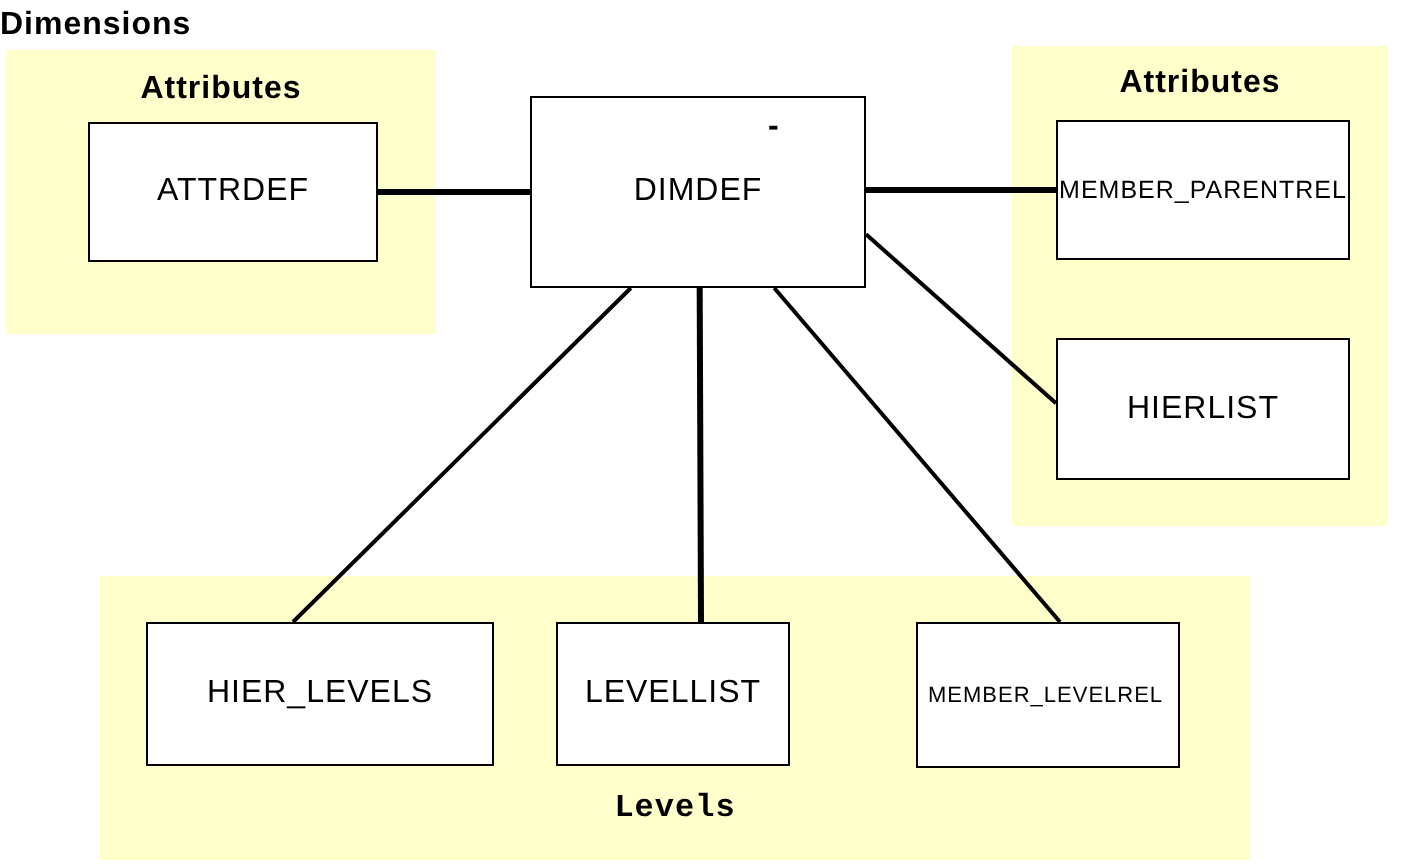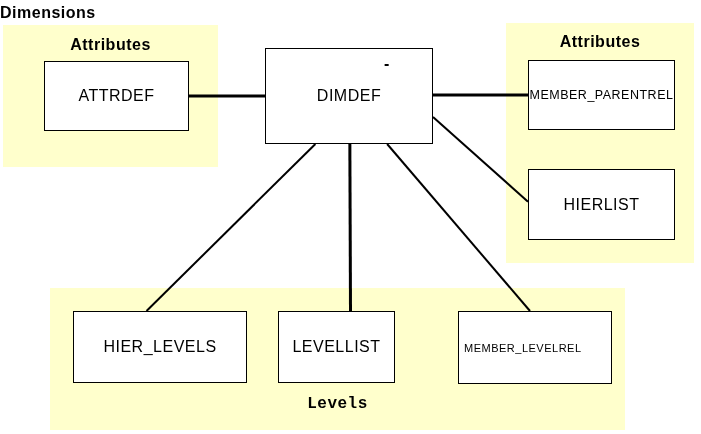--- a/index.html
+++ b/index.html
@@ -67,21 +67,21 @@
     font-size: 16px;
     letter-spacing: 0.5px;
     white-space: nowrap;
   }
   .node-attrdef          { left: 44px;  top: 61px;  width: 145px; height: 70px; }
   .node-dimdef           { left: 265px; top: 48px;  width: 168px; height: 96px; }
   .node-member_parentrel { left: 528px; top: 60px;  width: 147px; height: 70px; font-size: 12.5px; letter-spacing: 0.5px; }
   .node-hierlist         { left: 528px; top: 169px; width: 147px; height: 71px; }
   .node-hier_levels      { left: 73px;  top: 311px; width: 174px; height: 72px; }
   .node-levellist        { left: 278px; top: 311px; width: 117px; height: 72px; }
-  .node-member_levelrel  { left: 458px; top: 311px; width: 154px; height: 73px;
+  .node-member_levelrel  { left: 458px; top: 311px; width: 132px; height: 73px;
                            font-size: 11px; letter-spacing: 0.5px;
                            justify-content: flex-start; padding-left: 5px; }
   .node-annotation {
     position: absolute;
     left: 118px;
     top: 5px;
     font-size: 16px;
     font-weight: bold;
     line-height: 20px;
   }

